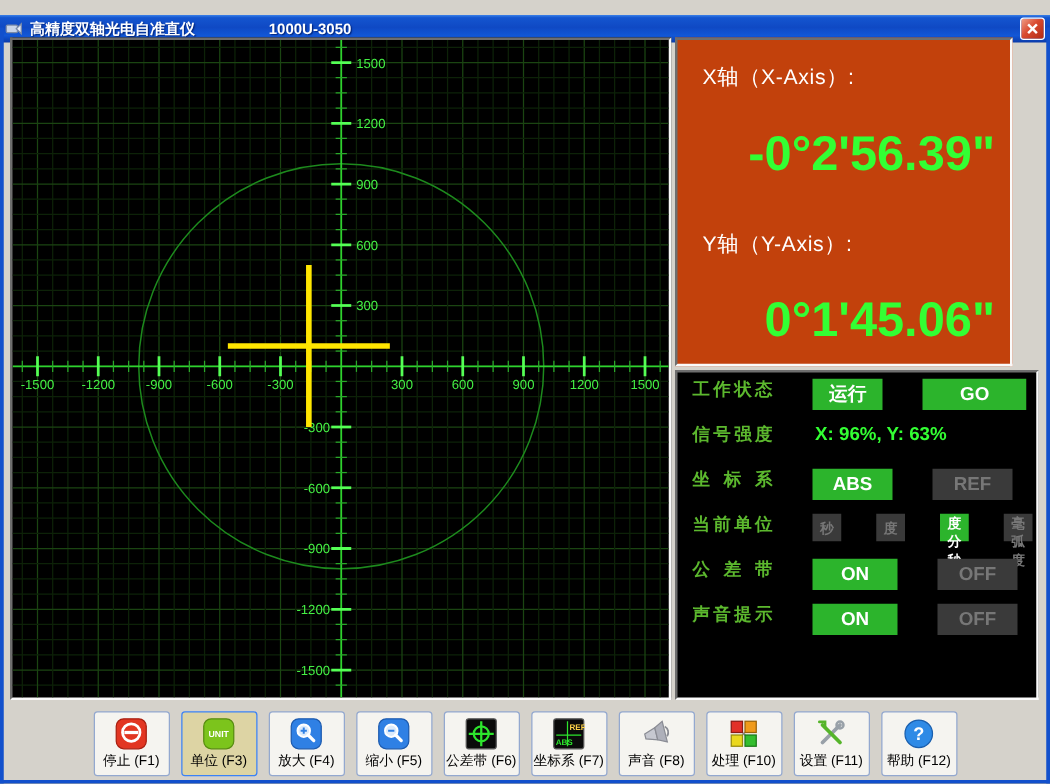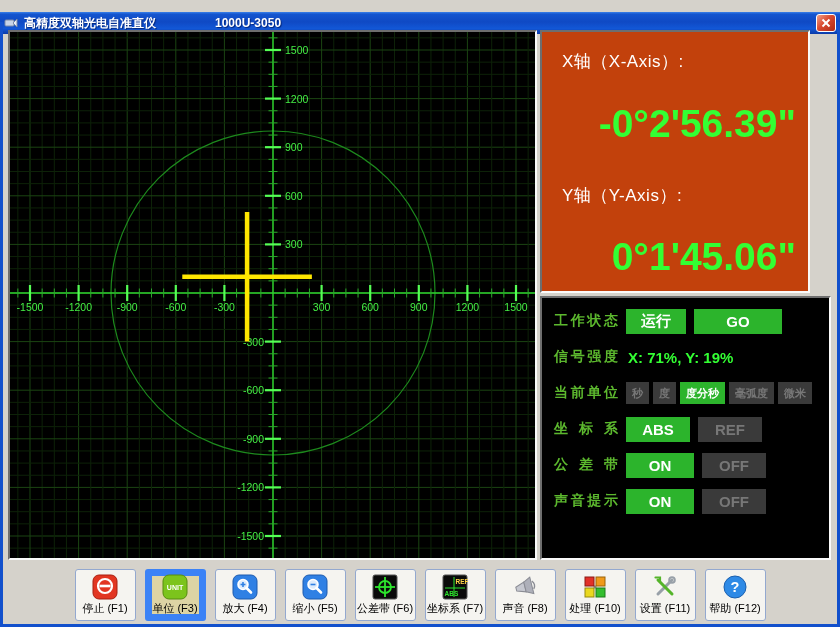--- a/index.html
+++ b/index.html
@@ -29,36 +29,36 @@
   .plot-panel text{font-family:"Liberation Sans",sans-serif;}
   
   .readings{position:absolute;left:540px;top:30px;width:270px;height:263px;background:#c2410c;
     border:2px solid;border-color:#6e6e6e #fafafa #fafafa #6e6e6e;}
   .rlabel{position:absolute;left:20px;color:#fff;font-size:17px;letter-spacing:.5px;}
   .rvalue{position:absolute;right:12px;color:#33ff33;font-size:39px;font-weight:bold;letter-spacing:0;}
   .x-label{top:18px;} .x-value{top:70px;} .y-label{top:152px;} .y-value{top:203px;}
   
   .status{position:absolute;left:540px;top:296px;width:291px;height:264px;background:#000;
     border:2px solid;border-color:#6e6e6e #fafafa #fafafa #6e6e6e;padding:5px 0 0 12px;}
-  .srow{display:flex;align-items:center;height:36px;}
+  .srow{display:flex;align-items:flex-start;height:36px;gap:24px;}
   .slabel{width:64px;color:#5cb82e;font-size:14px;font-weight:bold;
     text-align:justify;text-align-last:justify;margin-right:8px;flex:0 0 auto;}
   .svalue{color:#33ff33;font-size:15px;font-weight:bold;margin-left:2px;}
   .sbtn{border:none;height:25px;font-size:15px;font-weight:bold;margin-right:8px;
     font-family:Liberation Sans, sans-serif;cursor:pointer;padding:0 4px;}
   .sbtn.on{background:#2cb42c;color:#fff;}
   .sbtn.off{background:#3a3a3a;color:#777;}
   .sbtn.small{height:22px;font-size:11px;margin-right:4px;padding:0 6px;}
   
   .toolbar{position:absolute;left:0;top:564px;width:840px;height:60px;display:flex;
     justify-content:center;gap:9px;padding-top:5px;}
   .tbtn{width:61px;height:52px;background:#f5f4f0;border:1px solid #93a8cf;border-radius:3px;
     display:flex;flex-direction:column;align-items:center;justify-content:center;cursor:pointer;
     font-family:"Liberation Sans",sans-serif;padding:0;}
-  .tbtn.hl{background:#ddd4a4;border:7px solid #3b82f6;}
+  .tbtn.hl{background:#ddd4a4;border:1px solid #3b82f6;}
   .tbtn .ticon{width:26px;height:26px;margin-bottom:1px;}
   .tbtn .tlabel{font-size:11px;color:#000;white-space:nowrap;}
 </style>
 </head>
 <body>
 
 <div class="window">
 
   <div class="titlebar">
     <span class="title-icon">
@@ -285,36 +285,36 @@
   </div>
 
   <div class="status" id="status-rows">
       <div class="srow">
         <span class="slabel">工作状态</span>
         <button class="sbtn on" style="width: 60px;">运行</button>
         <button class="sbtn on" style="width: 88px;">GO</button>
       </div>
       <div class="srow">
         <span class="slabel">信号强度</span>
-        <span class="svalue">X: 71%, Y: 19%</span>
+        <span class="svalue">X: 96%, Y: 63%</span>
+      </div>
+      <div class="srow">
+        <span class="slabel">坐标系</span>
+        <button class="sbtn on" style="width: 64px;">ABS</button>
+        <button class="sbtn off" style="width: 64px;">REF</button>
       </div>
       <div class="srow">
         <span class="slabel">当前单位</span>
         <button class="sbtn off small">秒</button>
         <button class="sbtn off small">度</button>
         <button class="sbtn on small">度分秒</button>
         <button class="sbtn off small">毫弧度</button>
         <button class="sbtn off small">微米</button>
       </div>
       <div class="srow">
-        <span class="slabel">坐标系</span>
-        <button class="sbtn on" style="width: 64px;">ABS</button>
-        <button class="sbtn off" style="width: 64px;">REF</button>
-      </div>
-      <div class="srow">
         <span class="slabel">公差带</span>
         <button class="sbtn on" style="width: 68px;">ON</button>
         <button class="sbtn off" style="width: 64px;">OFF</button>
       </div>
       <div class="srow">
         <span class="slabel">声音提示</span>
         <button class="sbtn on" style="width: 68px;">ON</button>
         <button class="sbtn off" style="width: 64px;">OFF</button>
       </div>
     </div>

